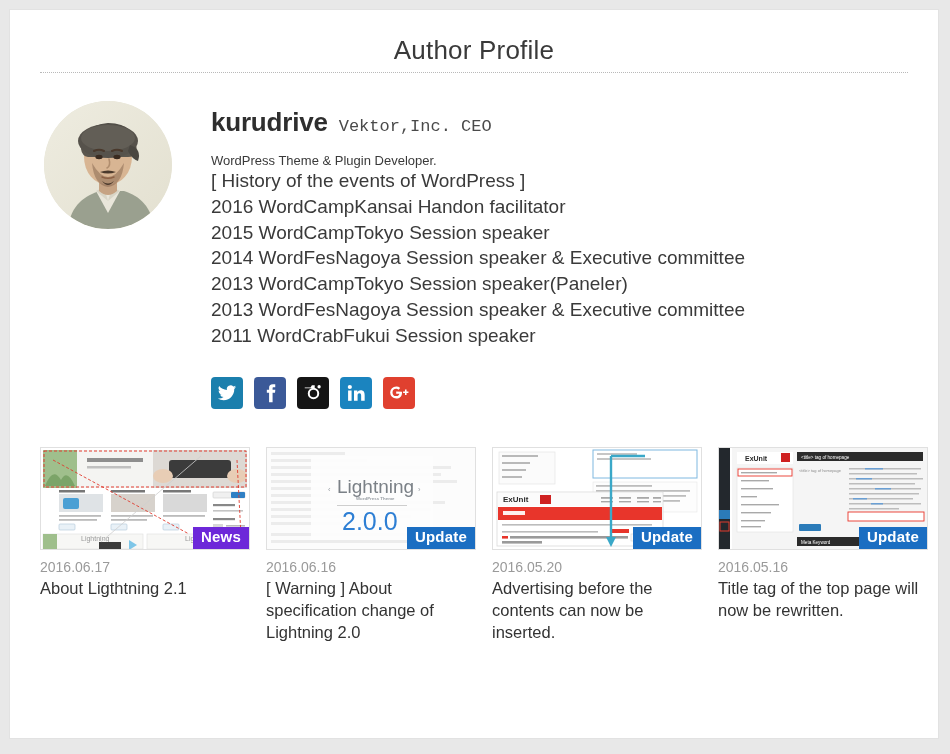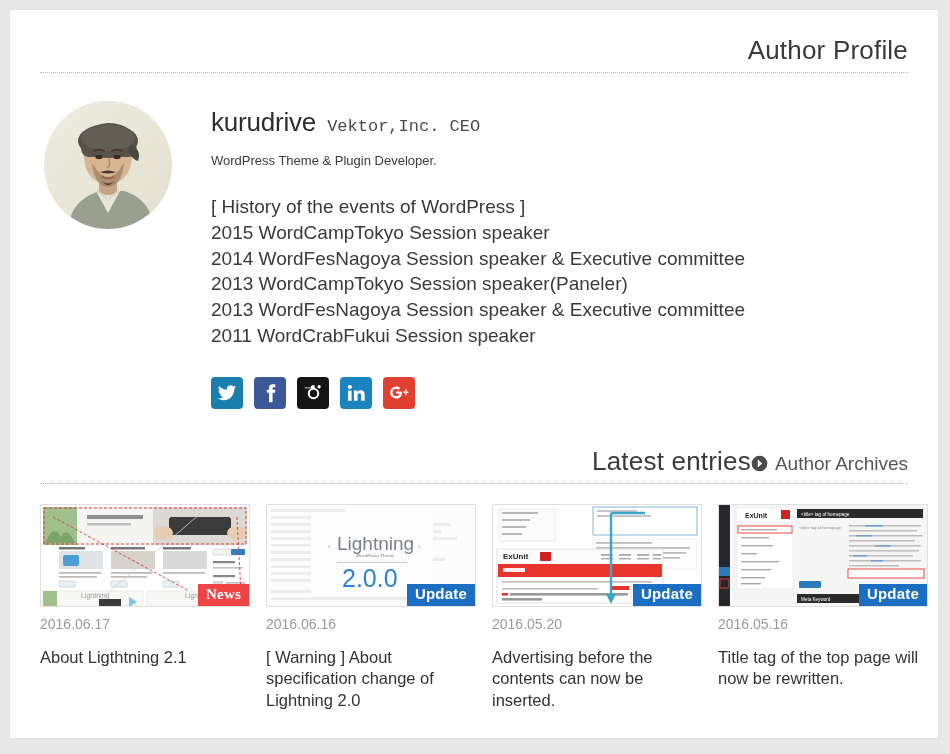--- a/index.html
+++ b/index.html
@@ -28,21 +28,21 @@
   }
 
   .inner {
     padding: 26px 30px 0 30px;
   }
 
   
   .section-head {
     display: flex;
     align-items: flex-end;
-    justify-content: flex-end;
+    justify-content: center;
     border-bottom: 1px dotted #b9b9b9;
     padding-bottom: 6px;
   }
   .section-title {
     font-size: 26px;
     font-weight: 400;
     color: #3a3a3a;
     line-height: 1.15;
     letter-spacing: 0.2px;
     margin: 0;
@@ -88,36 +88,35 @@
     padding-left: 37px;
     padding-top: 6px;
   }
   .name-row {
     display: flex;
     align-items: baseline;
     gap: 11px;
   }
   .author-name {
     font-size: 26px;
-    font-weight: normal;
+    font-weight: bold;
     color: #2e2e2e;
     letter-spacing: -0.2px;
   }
   .author-role {
     font-size: 17px;
     color: #4a4a4a;
     font-family: Liberation Mono, monospace;
   }
   .author-tagline {
     font-size: 13px;
     color: #3a3a3a;
     margin-top: 15px;
   }
   .bio {
-    margin-top: 26px;
     font-size: 19px;
     color: #3a3a3a;
     line-height: 1.36;
   }
   .bio div { white-space: nowrap; }
 
   
   .socials {
     display: flex;
     gap: 11px;
@@ -170,21 +169,21 @@
   }
   .card-date {
     font-size: 14px;
     color: #9a9a9a;
     margin-top: 9px;
     line-height: 1.2;
   }
   .card-title {
     font-size: 16.5px;
     color: #333333;
-    margin-top: 14px;
+    margin-top: 3px;
     line-height: 1.33;
   }
 </style>
 </head>
 <body>
 
 <div class="page-card">
   <div class="inner">
 
     <div class="section-head">
@@ -247,20 +246,21 @@
       <div class="profile-body">
         <div class="name-row">
           <span class="author-name">kurudrive</span>
           <span class="author-role">Vektor,Inc. CEO</span>
         </div>
 
         <div class="author-tagline">WordPress Theme &amp; Plugin Developer.</div>
 
         <div class="bio">
           <div>[ History of the events of WordPress ]</div>
+          <div>2016 WordCampKansai Handon facilitator</div>
           <div>2015 WordCampTokyo Session speaker</div>
           <div>2014 WordFesNagoya Session speaker &amp; Executive committee</div>
           <div>2013 WordCampTokyo Session speaker(Paneler)</div>
           <div>2013 WordFesNagoya Session speaker &amp; Executive committee</div>
           <div>2011 WordCrabFukui Session speaker</div>
         </div>
 
         <div class="socials">
 
           <a class="social-icon" style="background-color: rgb(27, 127, 173);">
@@ -296,32 +296,20 @@
               <path fill="#ffffff" d="M9.6 10.5v3h4.3c-.17 1.1-1.3 3.3-4.3 3.3a4.9 4.9 0 0 1 0-9.8 4.3 4.3 0 0 1 3.05 1.18l2.3-2.22A7.7 7.7 0 0 0 9.6 4a8.05 8.05 0 1 0 0 16.1c4.65 0 7.73-3.27 7.73-7.87a7.2 7.2 0 0 0-.12-1.33z"></path>
               <path fill="#ffffff" d="M23.4 10.6v-2.5h-2.1v2.5h-2.5v2.1h2.5v2.5h2.1v-2.5h2.5v-2.1z"></path>
             </svg>
           </a>
 
         </div>
       </div>
     </div>
 
     <div class="latest-wrap">
-      <div class="section-head">
-        <h2 class="section-title">Latest entries</h2>
-        <a class="archives-link">
-          <span class="circle-chevron">
-            <svg width="17" height="17" viewBox="0 0 20 20" aria-hidden="true">
-              <circle cx="10" cy="10" r="9.2" fill="#4a4a4a"></circle>
-              <path d="M8 5.4 L13.2 10 L8 14.6 Z" fill="#ffffff"></path>
-            </svg>
-          </span>
-          <span>Author Archives</span>
-        </a>
-      </div>
 
       <div class="cards">
 
         <div class="card">
           <div class="thumb">
             <svg width="208" height="101" viewBox="0 0 208 101" aria-hidden="true">
               <rect width="208" height="101" fill="#ffffff"></rect>
 
               <rect x="2" y="2" width="204" height="38" fill="#f4f4f2"></rect>
               <rect x="2" y="2" width="34" height="38" fill="#9fbf8c"></rect>
@@ -364,21 +352,21 @@
               <text x="144" y="93" font-family="Liberation Sans, sans-serif" font-size="7" fill="#9a9a9a">Lightning</text>
               <rect x="2" y="86" width="14" height="15" fill="#9fbf8c"></rect>
               <rect x="58" y="94" width="22" height="7" fill="#3b3b3b"></rect>
               <path d="M88 92 l8 5 l-8 5z" fill="#7ec6e8"></path>
 
               <rect x="3" y="3" width="202" height="36" fill="none" stroke="#e03b2f" stroke-width="1" stroke-dasharray="3 2"></rect>
               <path d="M12 12 L148 86" stroke="#e03b2f" stroke-width="0.9" stroke-dasharray="3 2"></path>
               <path d="M196 12 L200 88" stroke="#e03b2f" stroke-width="0.9" stroke-dasharray="3 2"></path>
               <path d="M160 8 L60 94" stroke="#cfcfcf" stroke-width="0.8"></path>
             </svg>
-            <span class="badge" style="background-color: #ef4444; font-family: Liberation Serif, serif;">News</span>
+            <span class="badge" style="background-color: #6d28d9;">News</span>
           </div>
           <div class="card-date">2016.06.17</div>
           <div class="card-title">About Ligthtning 2.1</div>
         </div>
 
         <div class="card">
           <div class="thumb">
             <svg width="208" height="101" viewBox="0 0 208 101" aria-hidden="true">
               <rect width="208" height="101" fill="#fcfcfc"></rect>
               <g fill="#ececec">

